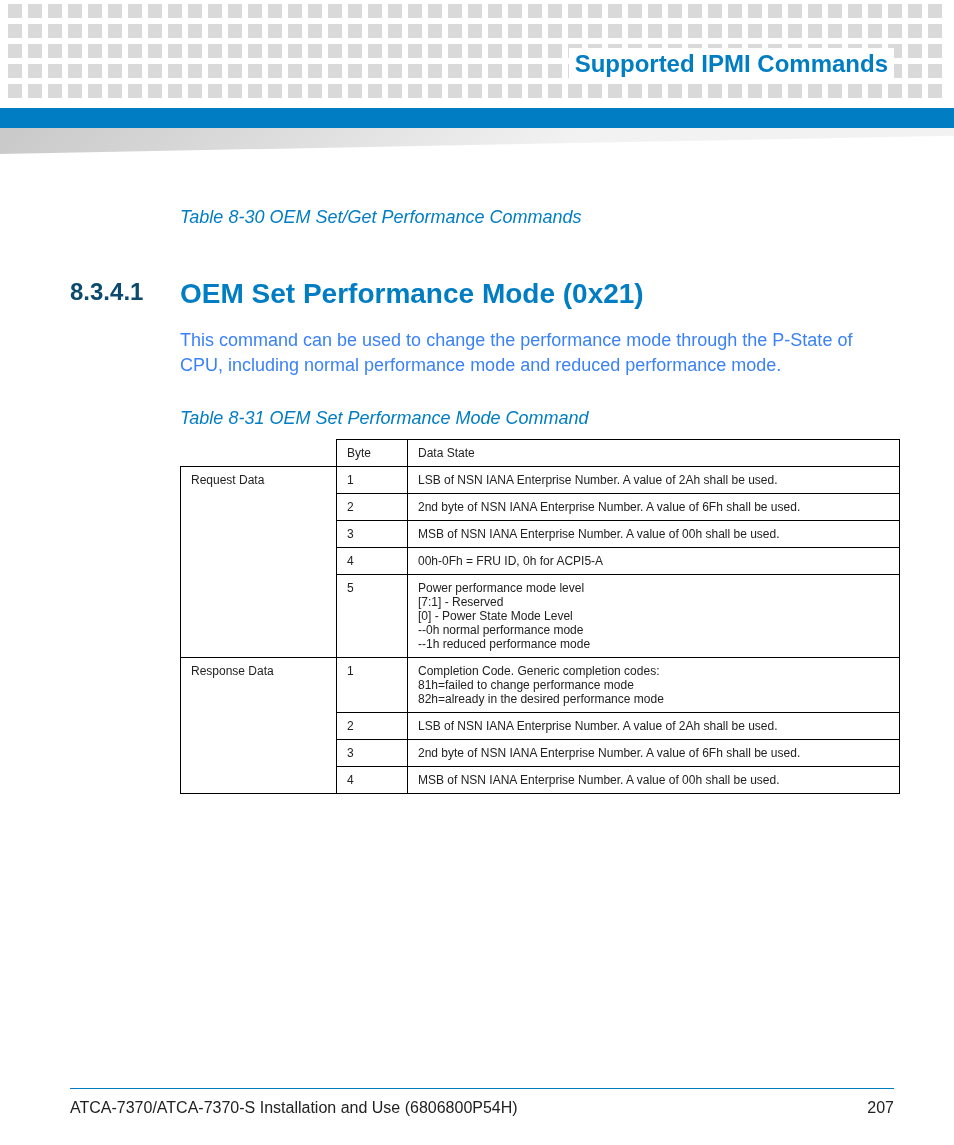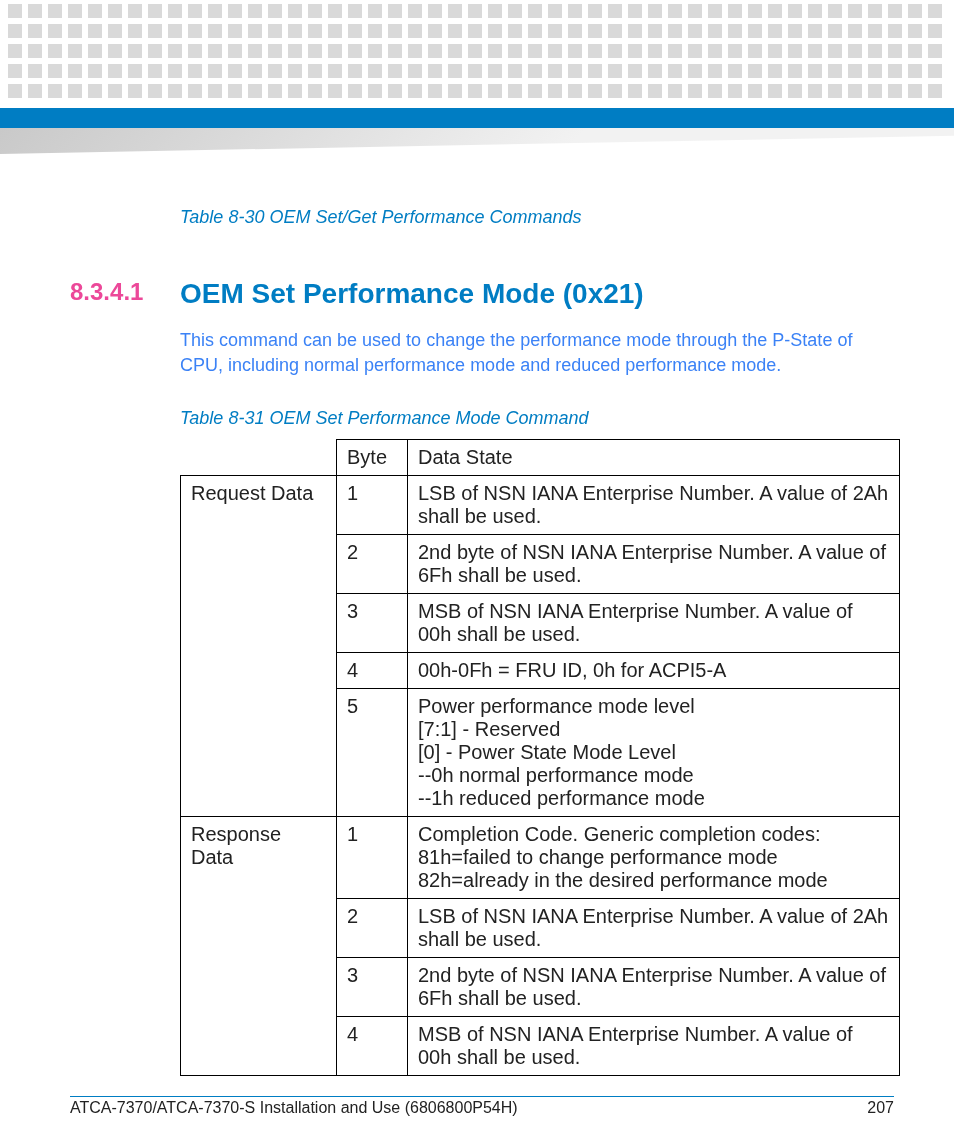--- a/index.html
+++ b/index.html
@@ -89,58 +89,58 @@
     text-align: left;
     font-weight: 400;
   }
   .heading-row {
     display: flex;
     margin-top: 40px;
     margin-bottom: 18px;
   }
   .heading-num {
     width: 110px;
-    color: #ec4899;
+    color: #0c4a6e;
     font-weight: 700;
     font-size: 24px;
     flex-shrink: 0;
   }
   .heading-text {
     color: #007dc3;
     font-weight: 700;
     font-size: 28px;
   }
   .body-text {
     margin-left: 110px;
     font-size: 18px;
     line-height: 1.4;
     color: #3b82f6;
   }
   table.big-table {
     border-collapse: collapse;
     margin-left: 110px;
     width: 720px;
-    font-size: 20px;
+    font-size: 12px;
   }
   table.big-table td, table.big-table th {
     border: 1px solid #000;
     padding: 6px 10px;
     text-align: left;
     vertical-align: top;
     font-weight: 400;
   }
   .col-label { width: 135px; }
   .col-byte  { width: 50px; }
   .footer {
     position: absolute;
     bottom: 28px;
     left: 70px;
     right: 60px;
     border-top: 1.5px solid #007dc3;
-    padding-top: 2px;
+    padding-top: 10px;
     display: flex;
     justify-content: space-between;
     font-size: 16px;
     color: #222;
   }
   .multi-line { white-space: pre-line; }
 </style>
 </head>
 <body>
 
@@ -387,20 +387,21 @@
           <div class="dot"></div>
           <div class="dot"></div>
           <div class="dot"></div>
           <div class="dot"></div>
           <div class="dot"></div>
           <div class="dot"></div>
           <div class="dot"></div>
           <div class="dot"></div>
         </div>
       </div>
+    <div class="section-title">Supported IPMI Commands</div>
     <div class="blue-bar"></div>
     <div class="grey-wedge"></div>
   </div>
 
   <div class="content">
 
     <div class="table-caption">Table 8-30 OEM Set/Get Performance Commands</div>
     <table class="small-table">
       <tbody>
     </tbody>

